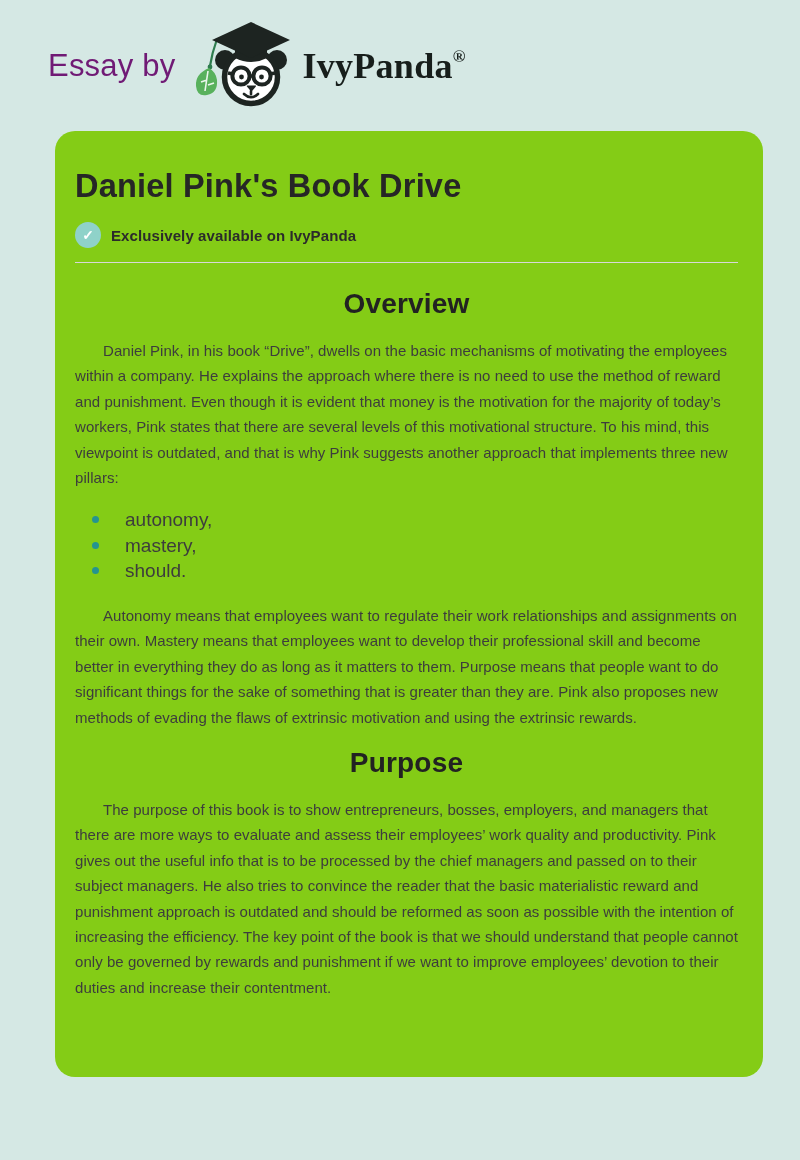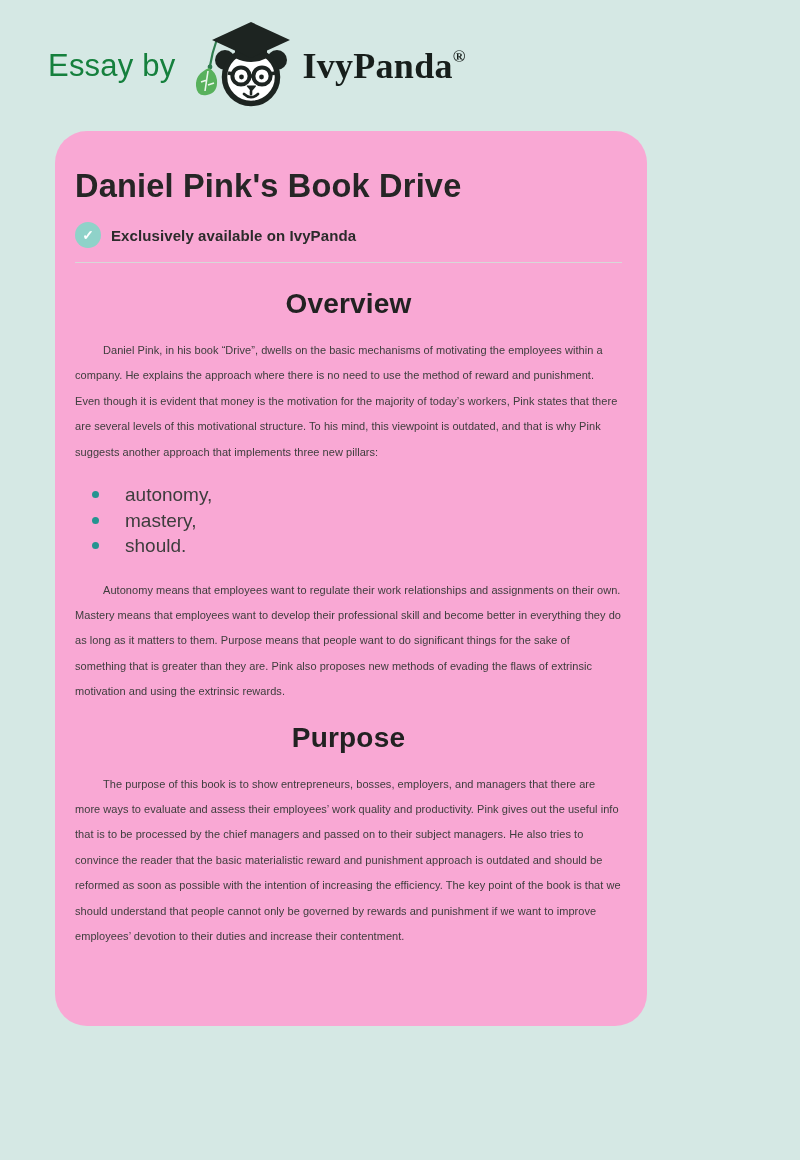--- a/index.html
+++ b/index.html
@@ -16,21 +16,21 @@
   .site-header {
     height: 131px;
     display: flex;
     align-items: center;
     padding-left: 48px;
     gap: 10px;
   }
   .essay-by {
     font-size: 31px;
     font-weight: 400;
-    color: #15803d;
+    color: #701a75;
     letter-spacing: 0.2px;
     margin-right: 4px;
   }
   .logo-svg { display: block; }
   .brand-wordmark {
     font-family: "Liberation Serif", serif;
     font-weight: 700;
     font-size: 36px;
     color: #171e1b;
     letter-spacing: 0.3px;
@@ -39,24 +39,24 @@
   .brand-reg {
     font-family: "Liberation Serif", serif;
     font-weight: 700;
     font-size: 17px;
     color: #171e1b;
     vertical-align: 16px;
   }
 
   
   .card {
-    width: 592px;
+    width: 708px;
     margin: 0 54px 0 55px;
-    background: #f9a8d4;
-    border-radius: 32px;
+    background: #84cc16;
+    border-radius: 20px;
     padding: 37px 25px 60px 20px;
   }
   .essay-title {
     font-size: 32.5px;
     font-weight: 700;
     color: #262626;
     letter-spacing: 0.2px;
     margin-bottom: 17px;
   }
   .badge-row {
@@ -92,21 +92,21 @@
   .section-heading {
     font-size: 28px;
     font-weight: 700;
     color: #222222;
     letter-spacing: 0.2px;
     margin: 0 0 18px 0;
     text-align: center;
   }
   .section-heading.purpose { }
   .body-par {
-    font-size: 11px;
+    font-size: 15px;
     line-height: 25.4px;
     color: #3d3d3d;
     text-indent: 28px;
     letter-spacing: 0.05px;
     margin: 0 0 17px 0;
   }
   .pillars-list {
     list-style: none;
     margin: 0 0 19px 0;
   }

